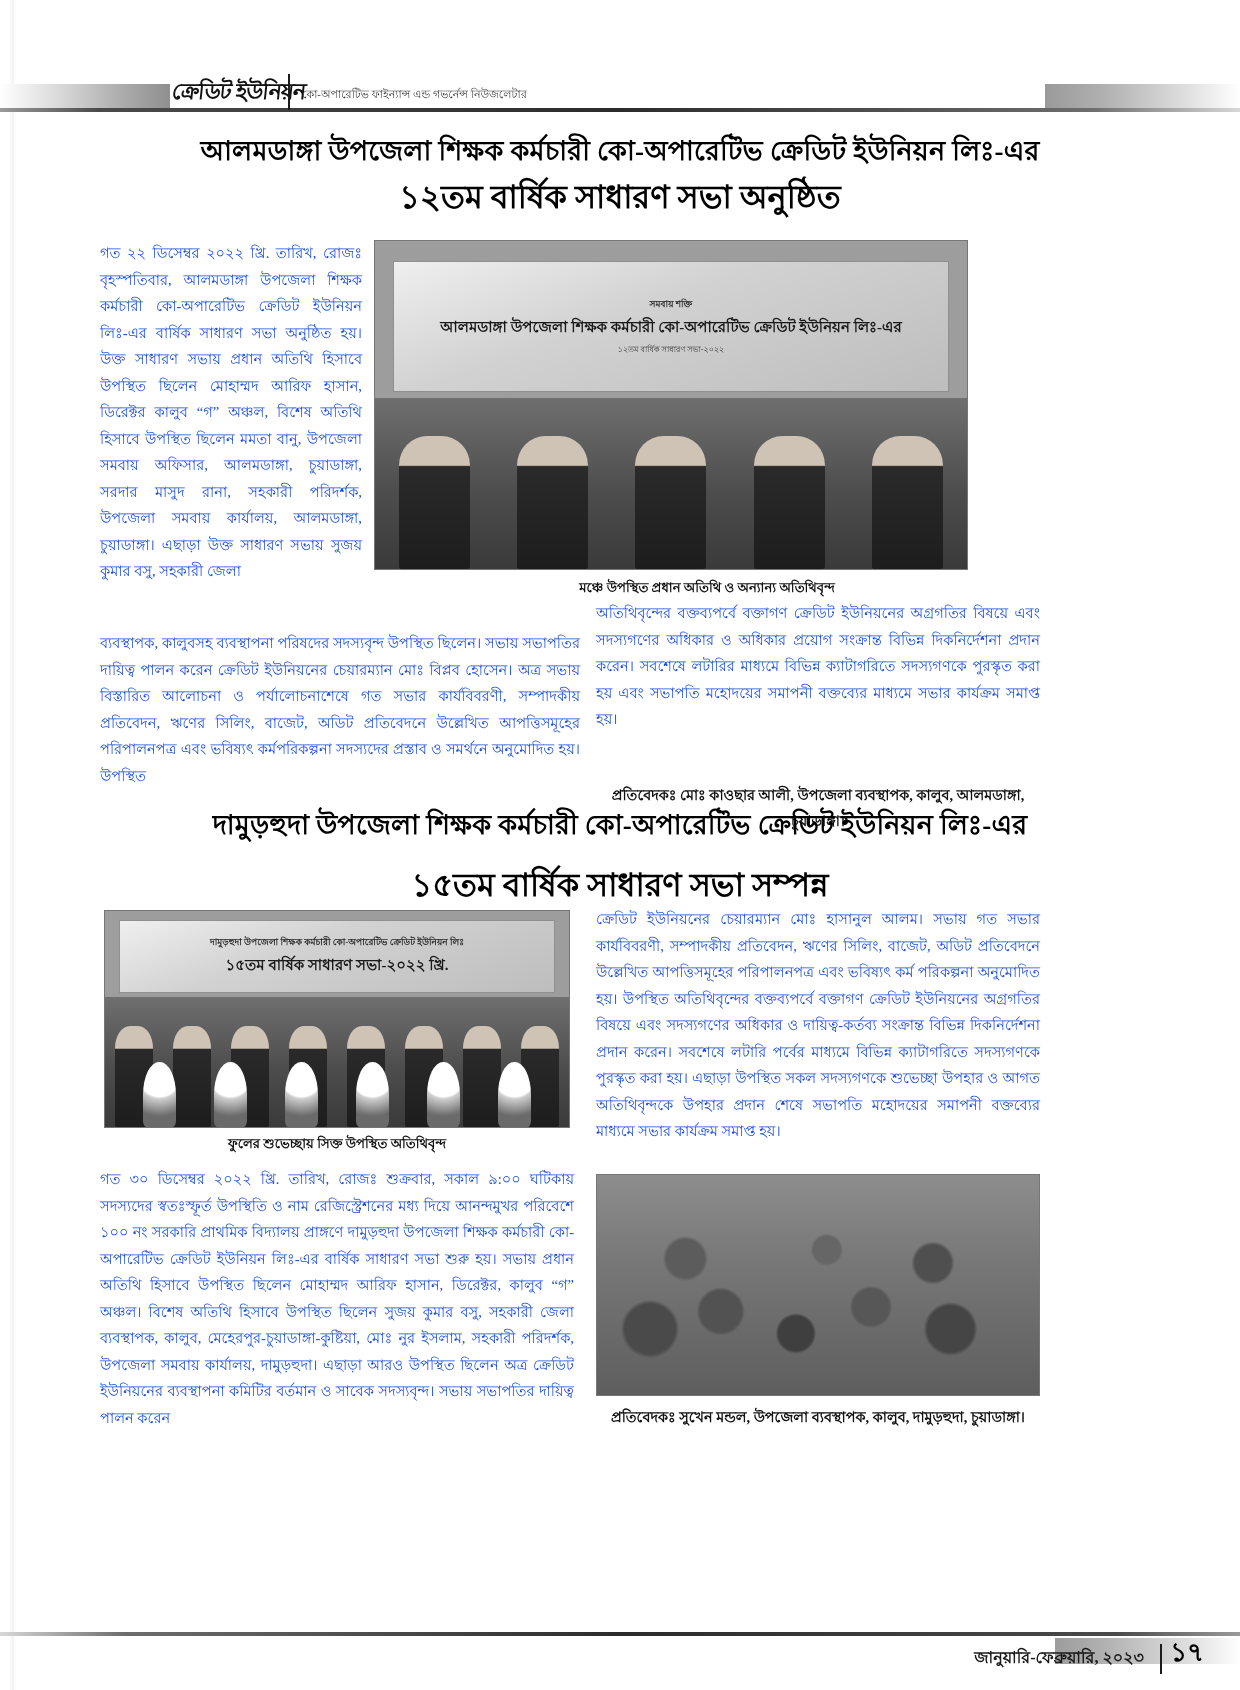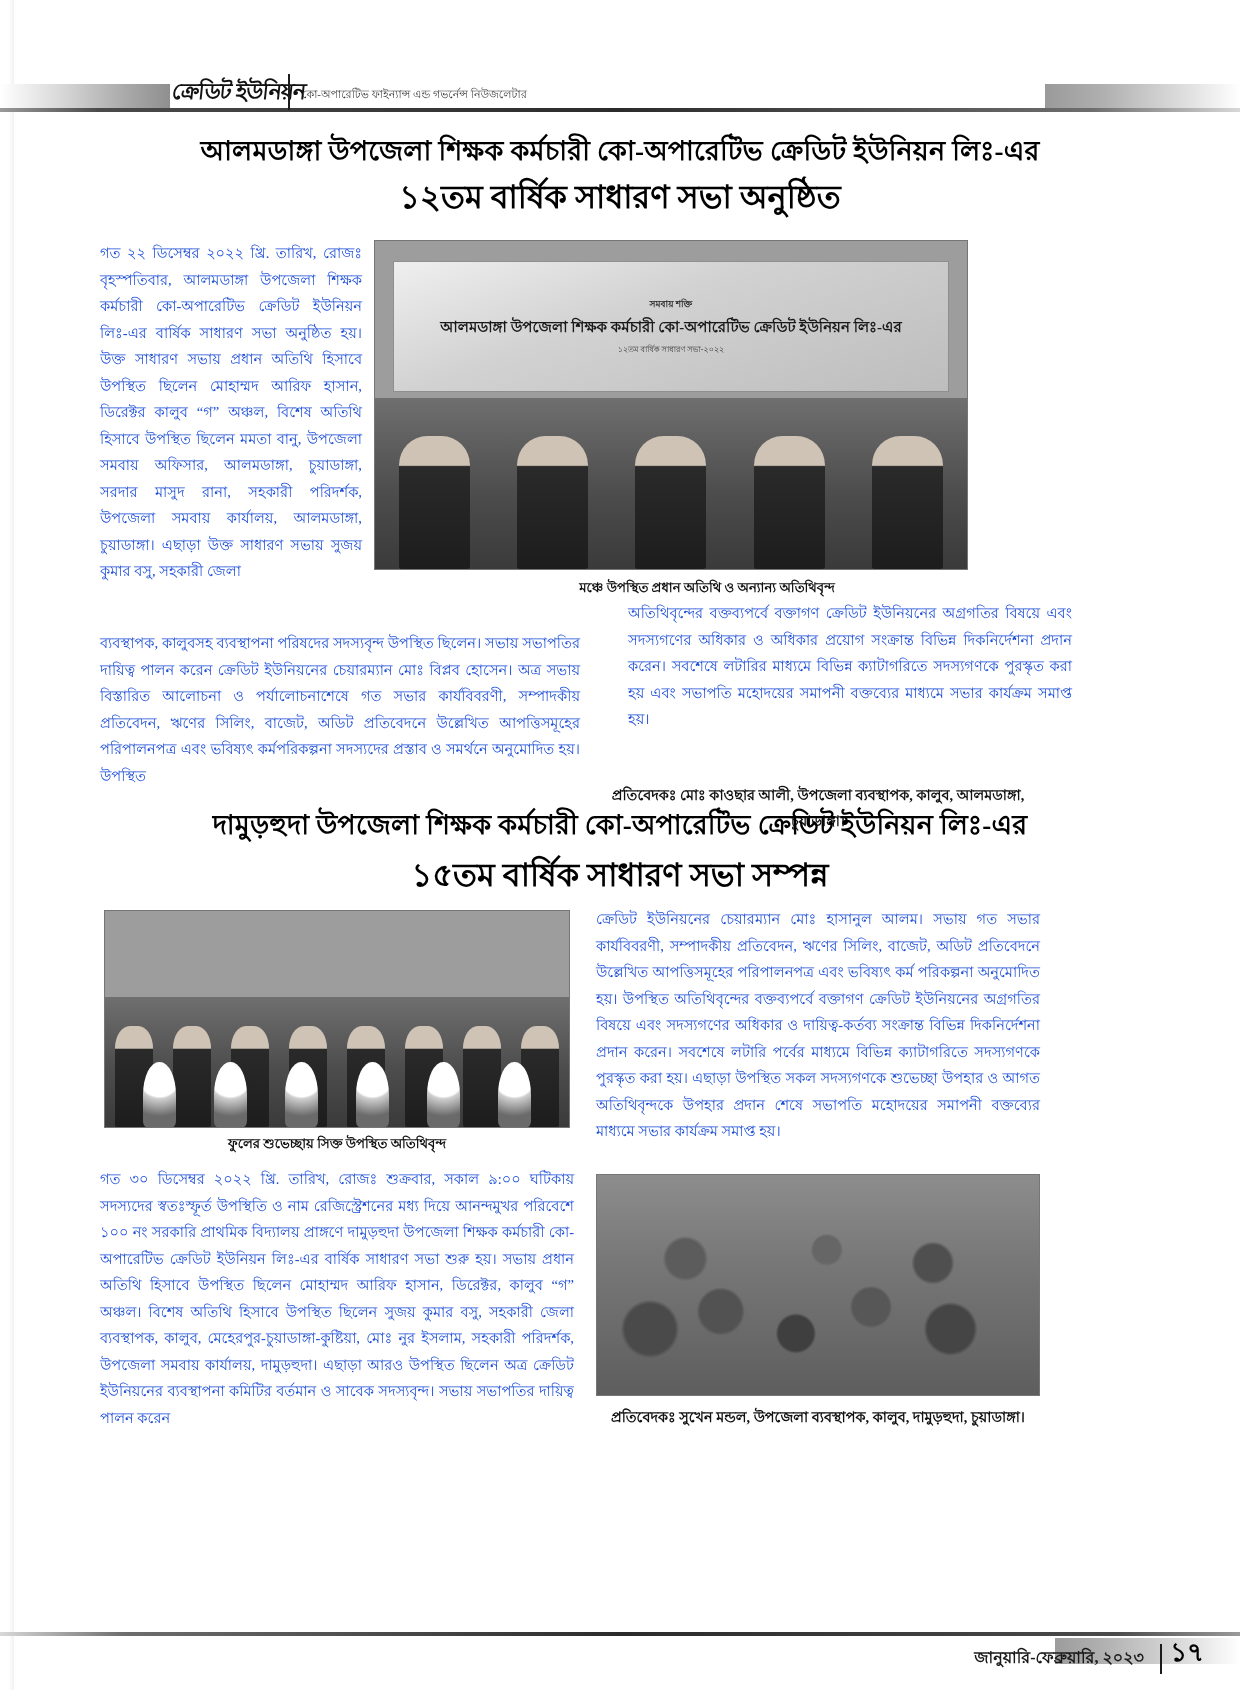--- a/index.html
+++ b/index.html
@@ -212,31 +212,35 @@
     <div class="figs">
       <div class="fig"></div>
       <div class="fig"></div>
       <div class="fig"></div>
       <div class="fig"></div>
       <div class="fig"></div>
     </div>
   </div>
   <div class="caption" style="position:absolute; left:374px; top:578px; width:666px;">মঞ্চে উপস্থিত প্রধান অতিথি ও অন্যান্য অতিথিবৃন্দ</div>
 
-  <div class="col-text" style="position:absolute; left:596px; top:600px; width:444px;margin-left:32px;">অতিথিবৃন্দের বক্তব্যপর্বে বক্তাগণ ক্রেডিট ইউনিয়নের অগ্রগতির বিষয়ে এবং সদস্যগণের অধিকার ও অধিকার প্রয়োগ সংক্রান্ত বিভিন্ন দিকনির্দেশনা প্রদান করেন। সবশেষে লটারির মাধ্যমে বিভিন্ন ক্যাটাগরিতে সদস্যগণকে পুরস্কৃত করা হয় এবং সভাপতি মহোদয়ের সমাপনী বক্তব্যের মাধ্যমে সভার কার্যক্রম সমাপ্ত হয়।</div>
+  <div class="col-text" style="position:absolute; left:596px; top:600px; width:444px;">অতিথিবৃন্দের বক্তব্যপর্বে বক্তাগণ ক্রেডিট ইউনিয়নের অগ্রগতির বিষয়ে এবং সদস্যগণের অধিকার ও অধিকার প্রয়োগ সংক্রান্ত বিভিন্ন দিকনির্দেশনা প্রদান করেন। সবশেষে লটারির মাধ্যমে বিভিন্ন ক্যাটাগরিতে সদস্যগণকে পুরস্কৃত করা হয় এবং সভাপতি মহোদয়ের সমাপনী বক্তব্যের মাধ্যমে সভার কার্যক্রম সমাপ্ত হয়।</div>
   <div class="byline" style="position:absolute; left:596px; top:782px; width:444px;">প্রতিবেদকঃ মোঃ কাওছার আলী, উপজেলা ব্যবস্থাপক, কালুব, আলমডাঙ্গা, চুয়াডাঙ্গা।</div>
 
   <div class="col-text" style="position:absolute; left:100px; top:630px; width:480px;">ব্যবস্থাপক, কালুবসহ ব্যবস্থাপনা পরিষদের সদস্যবৃন্দ উপস্থিত ছিলেন। সভায় সভাপতির দায়িত্ব পালন করেন ক্রেডিট ইউনিয়নের চেয়ারম্যান মোঃ বিপ্লব হোসেন। অত্র সভায় বিস্তারিত আলোচনা ও পর্যালোচনাশেষে গত সভার কার্যবিবরণী, সম্পাদকীয় প্রতিবেদন, ঋণের সিলিং, বাজেট, অডিট প্রতিবেদনে উল্লেখিত আপত্তিসমূহের পরিপালনপত্র এবং ভবিষ্যৎ কর্মপরিকল্পনা সদস্যদের প্রস্তাব ও সমর্থনে অনুমোদিত হয়। উপস্থিত</div>
 
   <div class="article" style="left:100px; top:806px; width:1040px;">
     <div class="headline-1">দামুড়হুদা উপজেলা শিক্ষক কর্মচারী কো-অপারেটিভ ক্রেডিট ইউনিয়ন লিঃ-এর</div>
-    <div class="headline-2" style="margin-top:8px;">১৫তম বার্ষিক সাধারণ সভা সম্পন্ন</div>
+    <div class="headline-2" style="margin-top:18px;">১৫তম বার্ষিক সাধারণ সভা সম্পন্ন</div>
   </div>
 
   <div class="photo" style="position:absolute; left:104px; top:910px; width:466px; height:218px;">
+    <div class="banner" style="top:4%; height:34%;">
+      <div class="banner-l1">দামুড়হুদা উপজেলা শিক্ষক কর্মচারী কো-অপারেটিভ ক্রেডিট ইউনিয়ন লিঃ</div>
+      <div class="banner-l2">১৫তম বার্ষিক সাধারণ সভা-২০২২ খ্রি.</div>
+    </div>
     <div class="stage" style="height:60%;"></div>
     <div class="figs" style="height:60%;">
       <div class="fig" style="width:8%;"></div>
       <div class="fig" style="width:8%;"></div>
       <div class="fig" style="width:8%;"></div>
       <div class="fig" style="width:8%;"></div>
       <div class="fig" style="width:8%;"></div>
       <div class="fig" style="width:8%;"></div>
       <div class="fig" style="width:8%;"></div>
       <div class="fig" style="width:8%;"></div>

